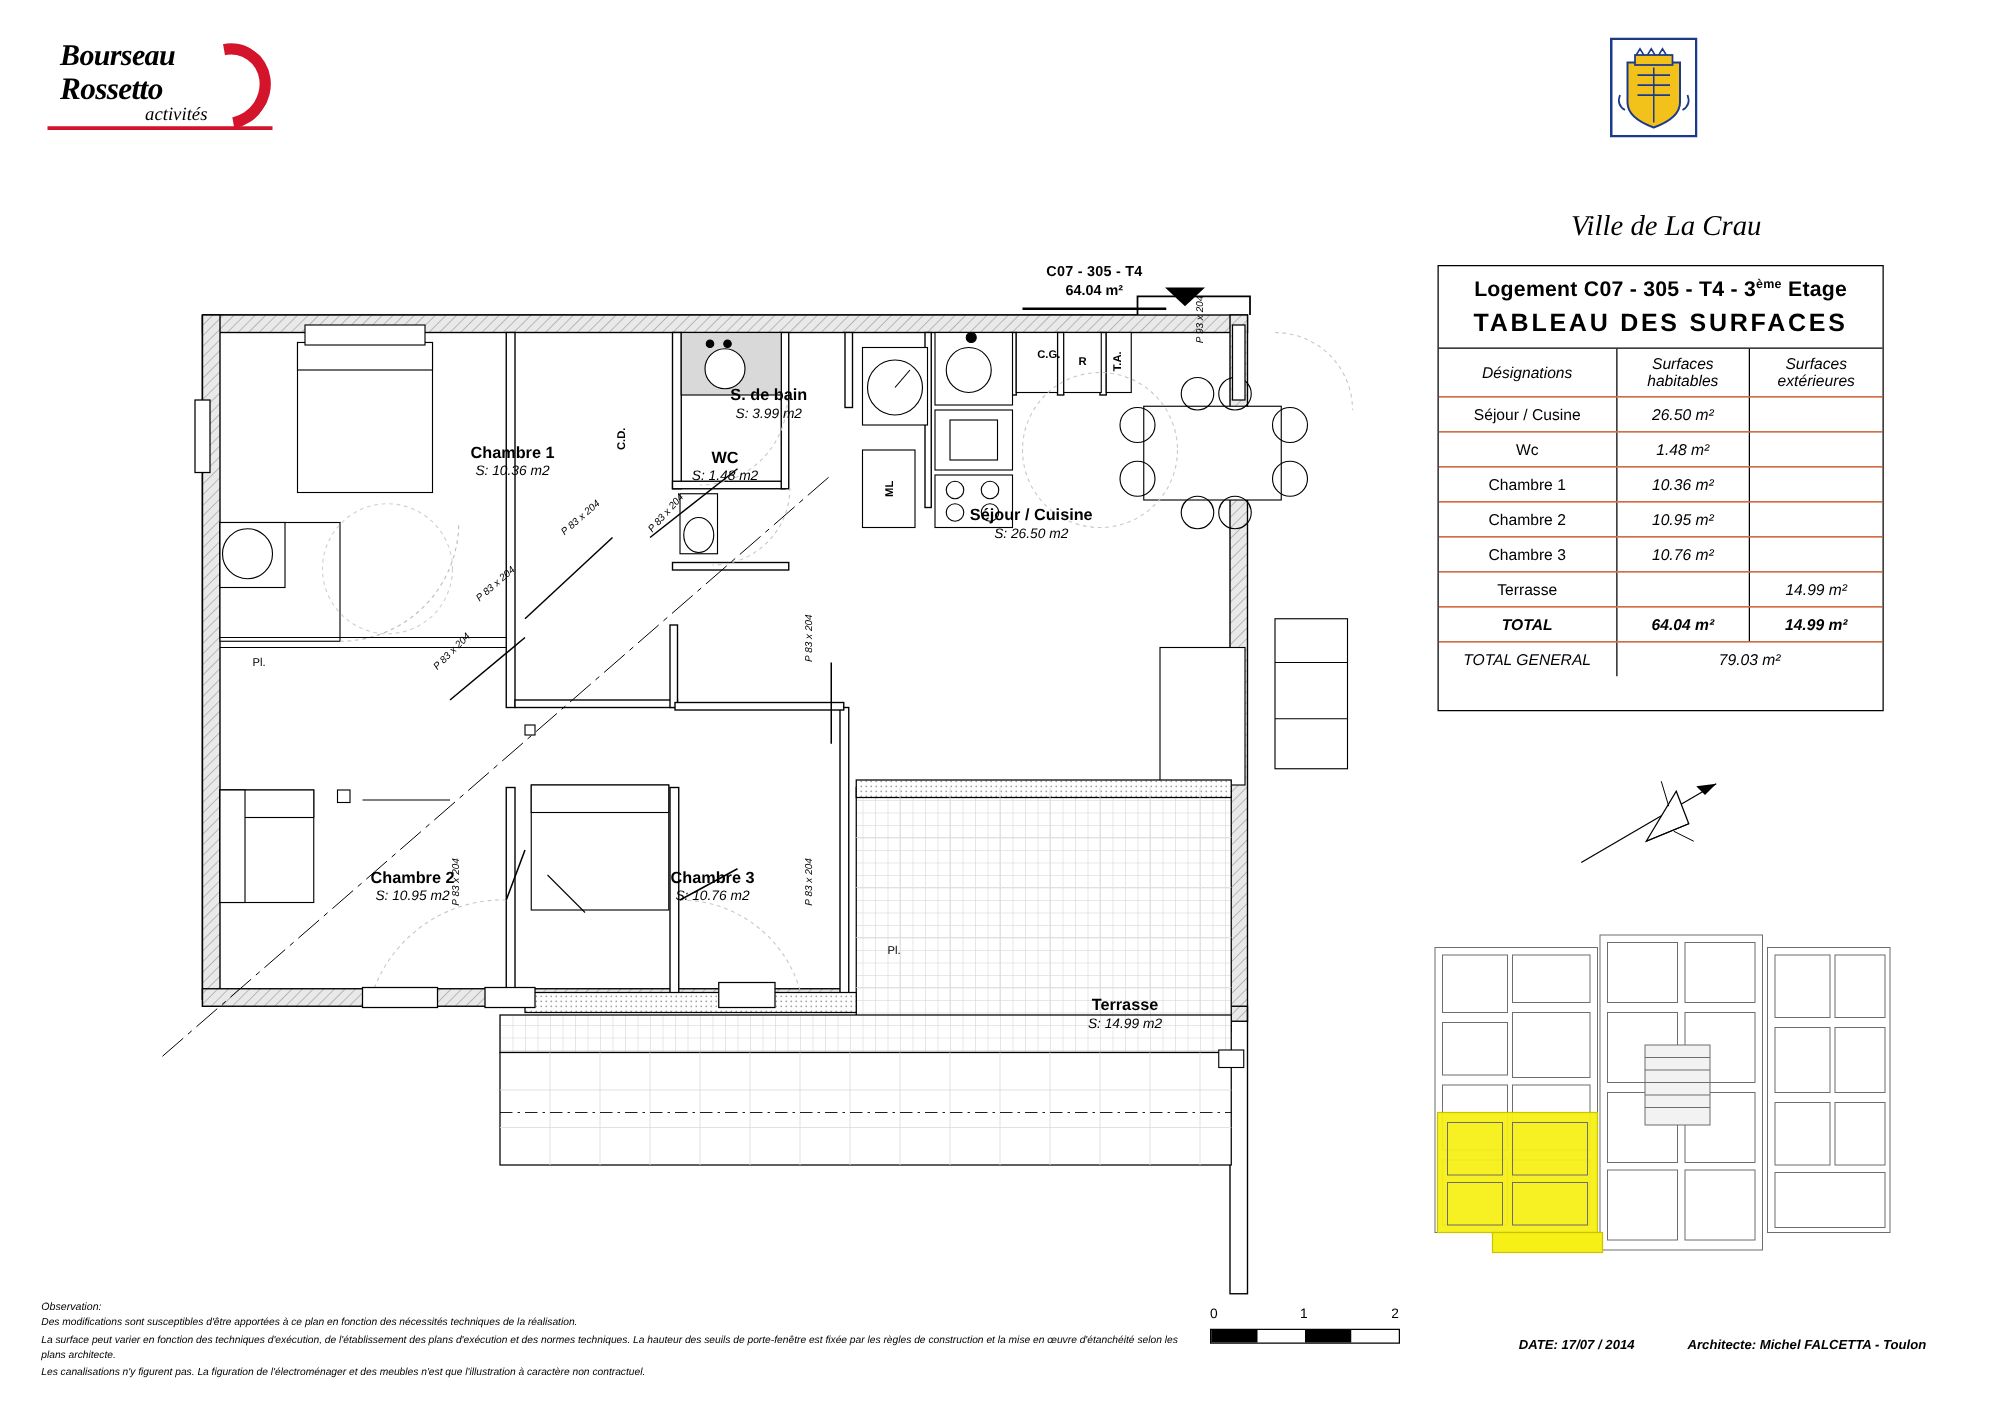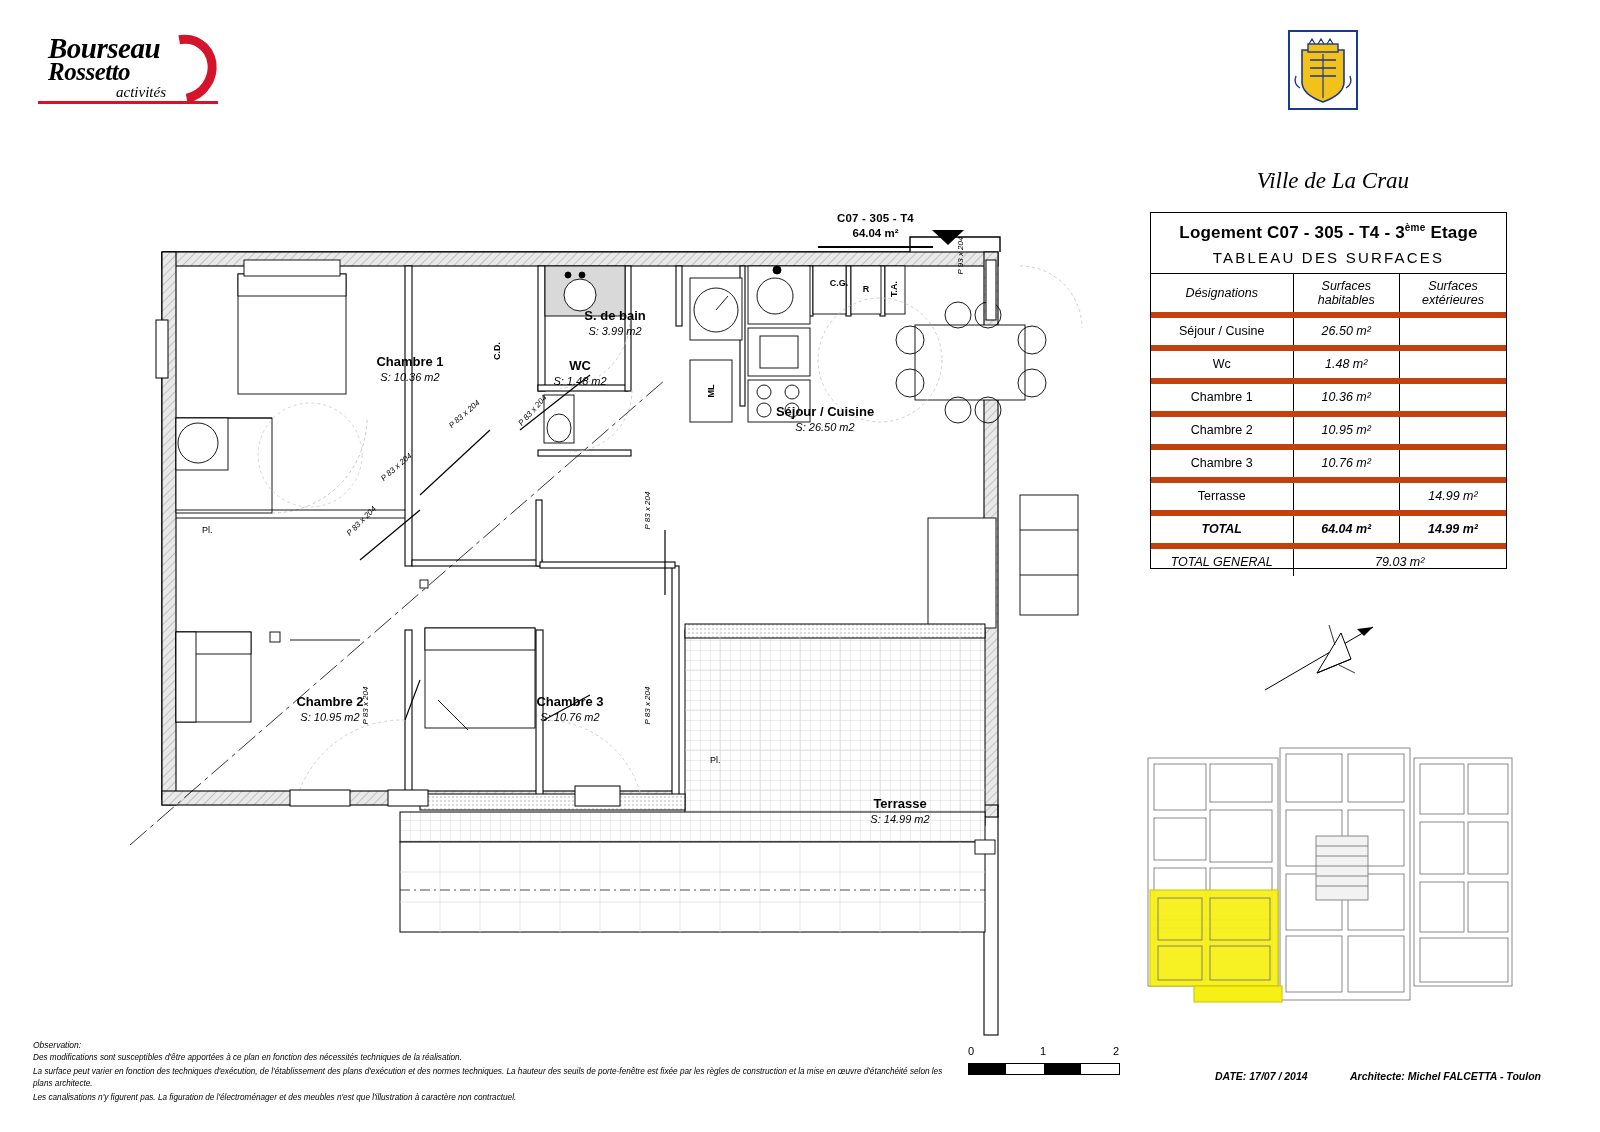--- a/index.html
+++ b/index.html
@@ -32,21 +32,21 @@
     border: 9px solid #d4142a;
     border-radius: 50%;
     border-left-color: transparent;
     border-bottom-color: transparent;
     transform: rotate(35deg);
   }
   #logo .l1 {
     position: absolute; left: 10px; top: 8px;
     font-family: "Liberation Serif", serif;
     font-weight: bold; font-style: italic;
-    font-size: 29px; letter-spacing: -0.5px;
+    font-size: 24px; letter-spacing: -0.5px;
   }
   #logo .l2 {
     position: absolute; left: 10px; top: 34px;
     font-family: "Liberation Serif", serif;
     font-weight: bold; font-style: italic;
     font-size: 25px; letter-spacing: -0.5px;
   }
   #logo .l3 {
     position: absolute; left: 78px; top: 60px;
     font-family: "Liberation Serif", serif;
@@ -93,30 +93,30 @@
   
   #table-panel {
     left: 1150px; top: 212px; width: 355px; height: 355px;
     border: 1.5px solid #000; background: #fff;
   }
   #table-title {
     text-align: center; font-size: 17px; font-weight: bold;
     padding: 9px 0 6px; letter-spacing: .2px;
   }
   #table-sub {
-    text-align: center; font-size: 15px; font-weight: normal;
+    text-align: center; font-size: 20px; font-weight: bold;
     letter-spacing: 2.2px;
     padding-bottom: 7px;
     border-bottom: 1.5px solid #000;
   }
   table.surfaces {
     width: 100%; border-collapse: collapse; font-size: 12.5px;
   }
   table.surfaces td {
-    border-bottom: 6px solid #c2410c;
+    border-bottom: 1px solid #c2410c;
     padding: 5px 4px;
     height: 17px;
   }
   table.surfaces td.c1 { width: 40%; text-align: center; font-style: italic; }
   table.surfaces td.c2 { width: 30%; text-align: center; border-left: 1px solid #000; font-style: italic;}
   table.surfaces td.c3 { width: 30%; text-align: center; border-left: 1px solid #000; font-style: italic;}
   table.surfaces tr.head td { font-style: italic; font-size: 12.5px; }
   table.surfaces tr.total td { font-weight: bold; font-style: italic; }
   table.surfaces tr.grand td { font-weight: normal; font-style: italic; border-bottom: none;}
   table.surfaces tr.plain td.c1 { font-style: normal; }

